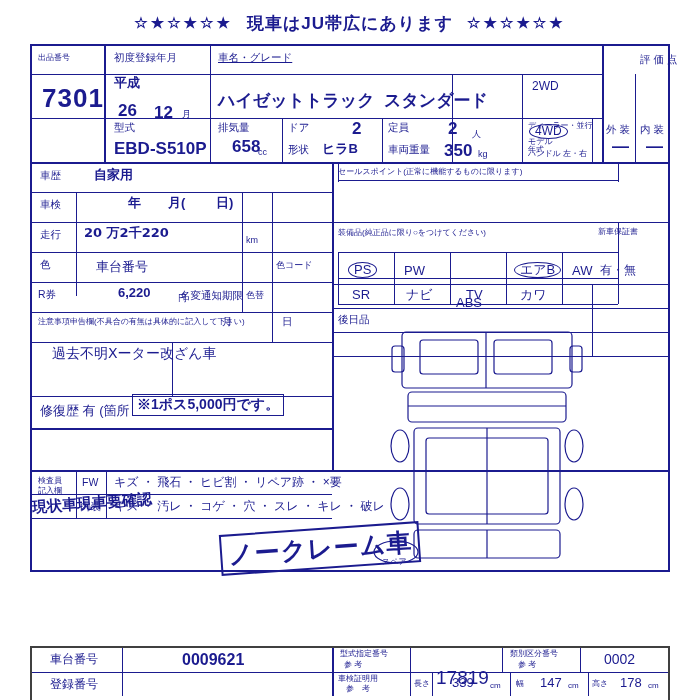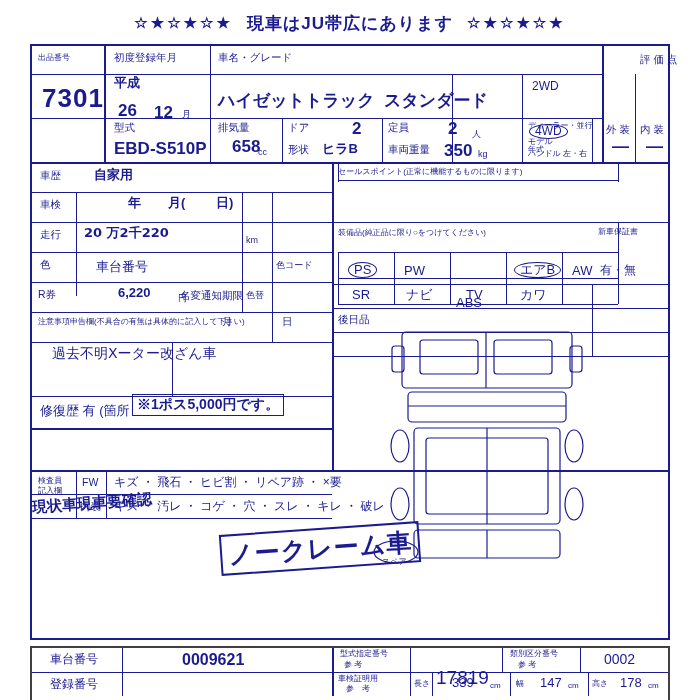--- a/index.html
+++ b/index.html
@@ -22,21 +22,21 @@
     display: flex; align-items: center; justify-content: center;
     gap: 14px;
     font-size: 17px; font-weight: bold; letter-spacing: 1px;
     color: #1b1b8f;
     white-space: nowrap;
   }
   .stars { letter-spacing: 3px; font-size: 15px; }
 
   
   .mainbox {
-    position: absolute; left: 30px; top: 44px; width: 640px; height: 596px;
+    position: absolute; left: 30px; top: 44px; width: 640px; height: 528px;
     border: 2px solid #1b1b8f;
   }
   .ln { position: absolute; background: #1b1b8f; }
   .h { height: 1px; }
   .v { width: 1px; }
   .h2 { height: 2px; }
   .v2 { width: 2px; }
 
   .cell {
     position: absolute;
@@ -147,21 +147,21 @@
 
     <div class="cell xs" style="left:6px;top:8px;">出品番号</div>
     <div class="cell big" style="left:10px;top:38px;">7301</div>
 
     <div class="cell lbl" style="left:82px;top:6px;">初度登録年月</div>
     <div class="cell mid2" style="left:82px;top:30px;">平成</div>
     <div class="cell mid" style="left:86px;top:56px;">26</div>
     <div class="cell mid" style="left:122px;top:58px;">12</div>
     <div class="cell sm" style="left:150px;top:64px;">月</div>
 
-    <div class="cell lbl" style="left:186px;top:6px;">車名・グレード</div>
+    <div class="cell lbl" style="left:186px;top:6px;text-decoration:underline;">車名・グレード</div>
     <div class="cell mid" style="left:186px;top:46px;">ハイゼットトラック</div>
     <div class="cell mid" style="left:352px;top:46px;">スタンダード</div>
 
     <div class="cell" style="left:500px;top:34px;font-size:12px;">2WD</div>
     <div class="cell" style="left:497px;top:78px;font-size:12px;"><span class="oval">4WD</span></div>
 
     <div class="cell lbl" style="left:608px;top:8px;">評 価 点</div>
 
     <div class="cell lbl" style="left:82px;top:76px;">型式</div>
     <div class="cell mid" style="left:82px;top:94px;">EBD-S510P</div>

